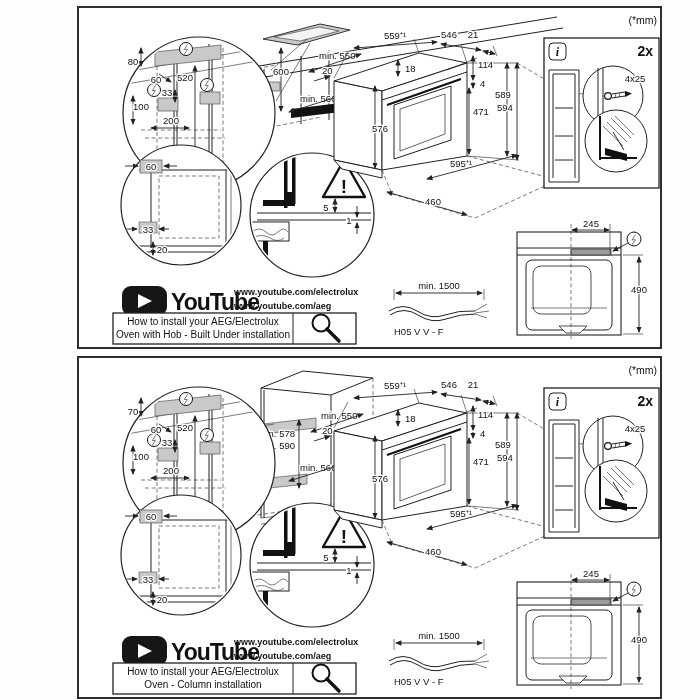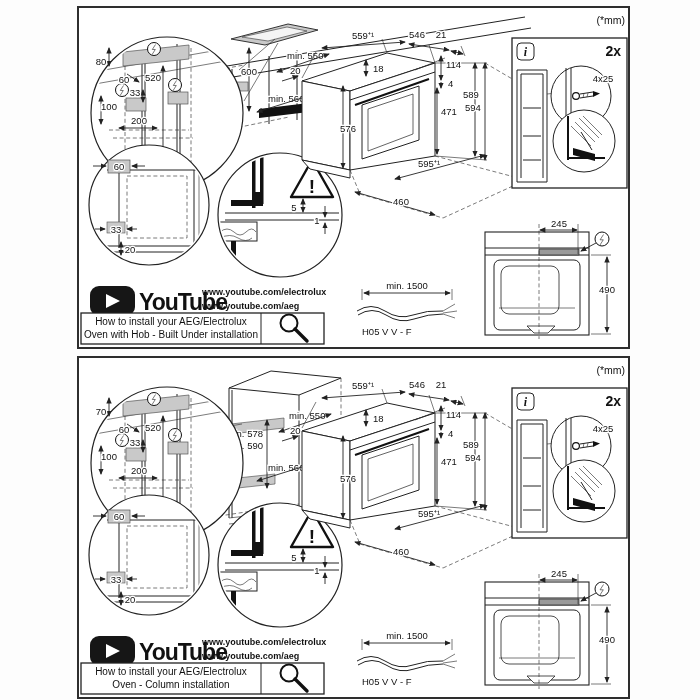--- a/index.html
+++ b/index.html
@@ -1,17 +1,17 @@
 <!DOCTYPE html>
 <html><head>
 <meta charset="utf-8">
 <style>
   html,body{margin:0;padding:0;background:#fdfdfd;}
   body{width:700px;height:700px;position:relative;font-family:"Liberation Sans",sans-serif;}
-  .panel{position:absolute;left:77px;width:549px;height:339px;border:2px solid #2e2e2e;background:#fff;}
+  .panel{position:absolute;left:77px;width:549px;height:339px;border:2px solid #2e2e2e;background:#fff;padding-left:32px;}
   #panel0{top:6px;}
   #panel1{top:356px;}
   svg{display:block;}
   svg text{font-family:"Liberation Sans",sans-serif;font-size:9.5px;fill:#111;}
   .ln{stroke:#222;stroke-width:1;fill:none;}
   .thk{stroke:#111;stroke-width:2;fill:none;}
   .thin{stroke:#333;stroke-width:.65;fill:none;}
   .dash{stroke-dasharray:4 2.6;}
   .dim{stroke:#222;stroke-width:.9;fill:none;}
   .halo{paint-order:stroke;stroke:#fff;stroke-width:2.6px;}

